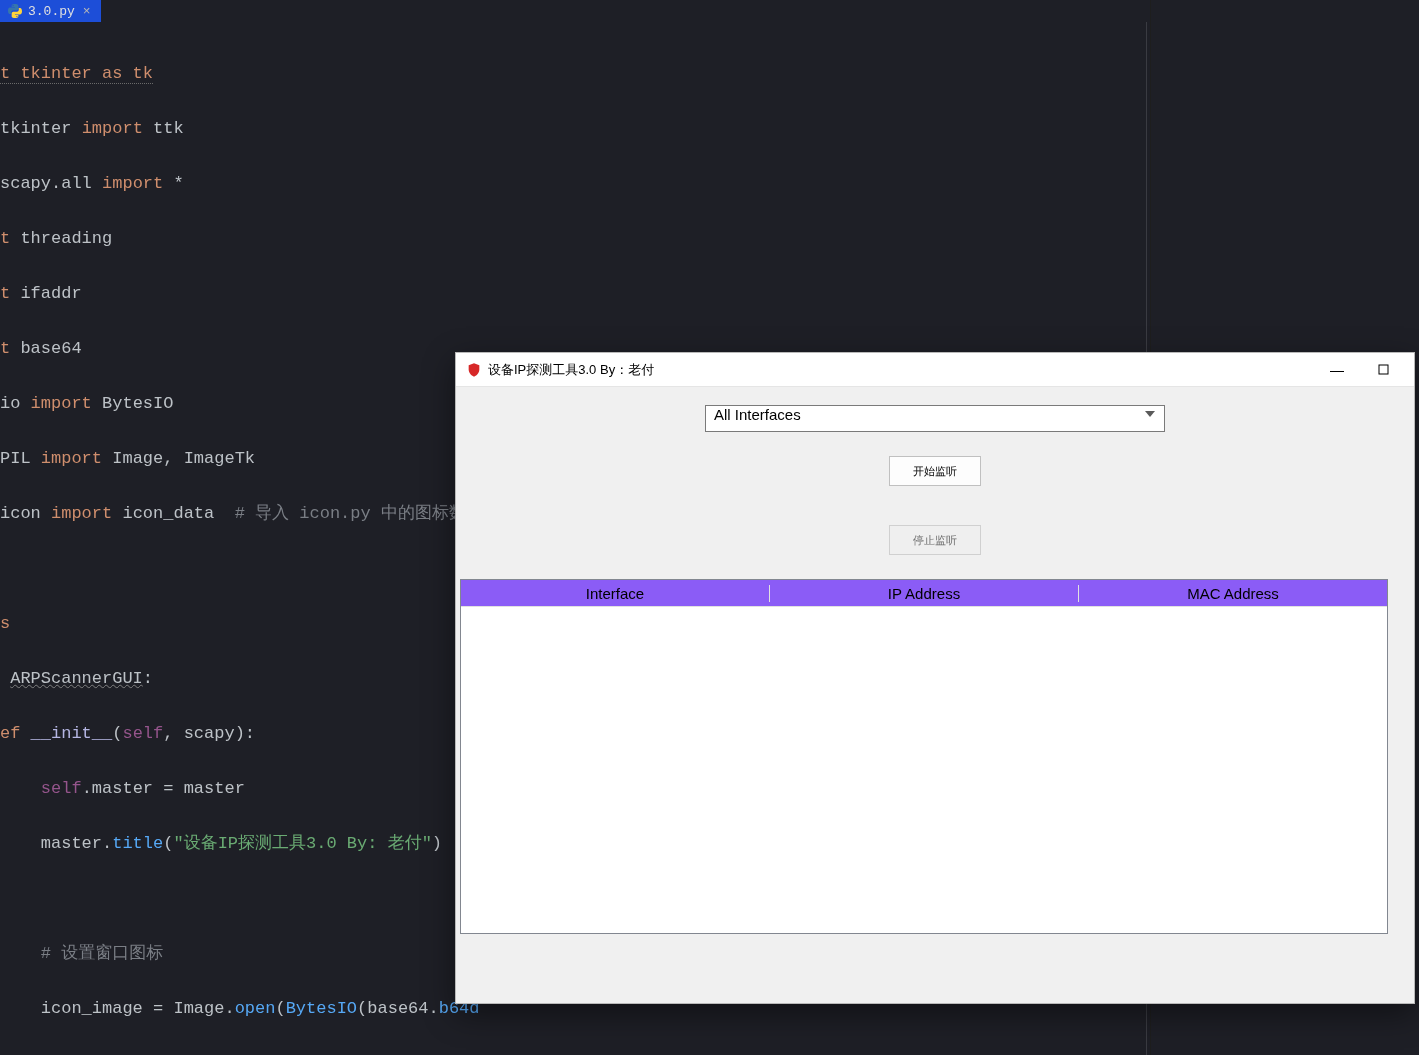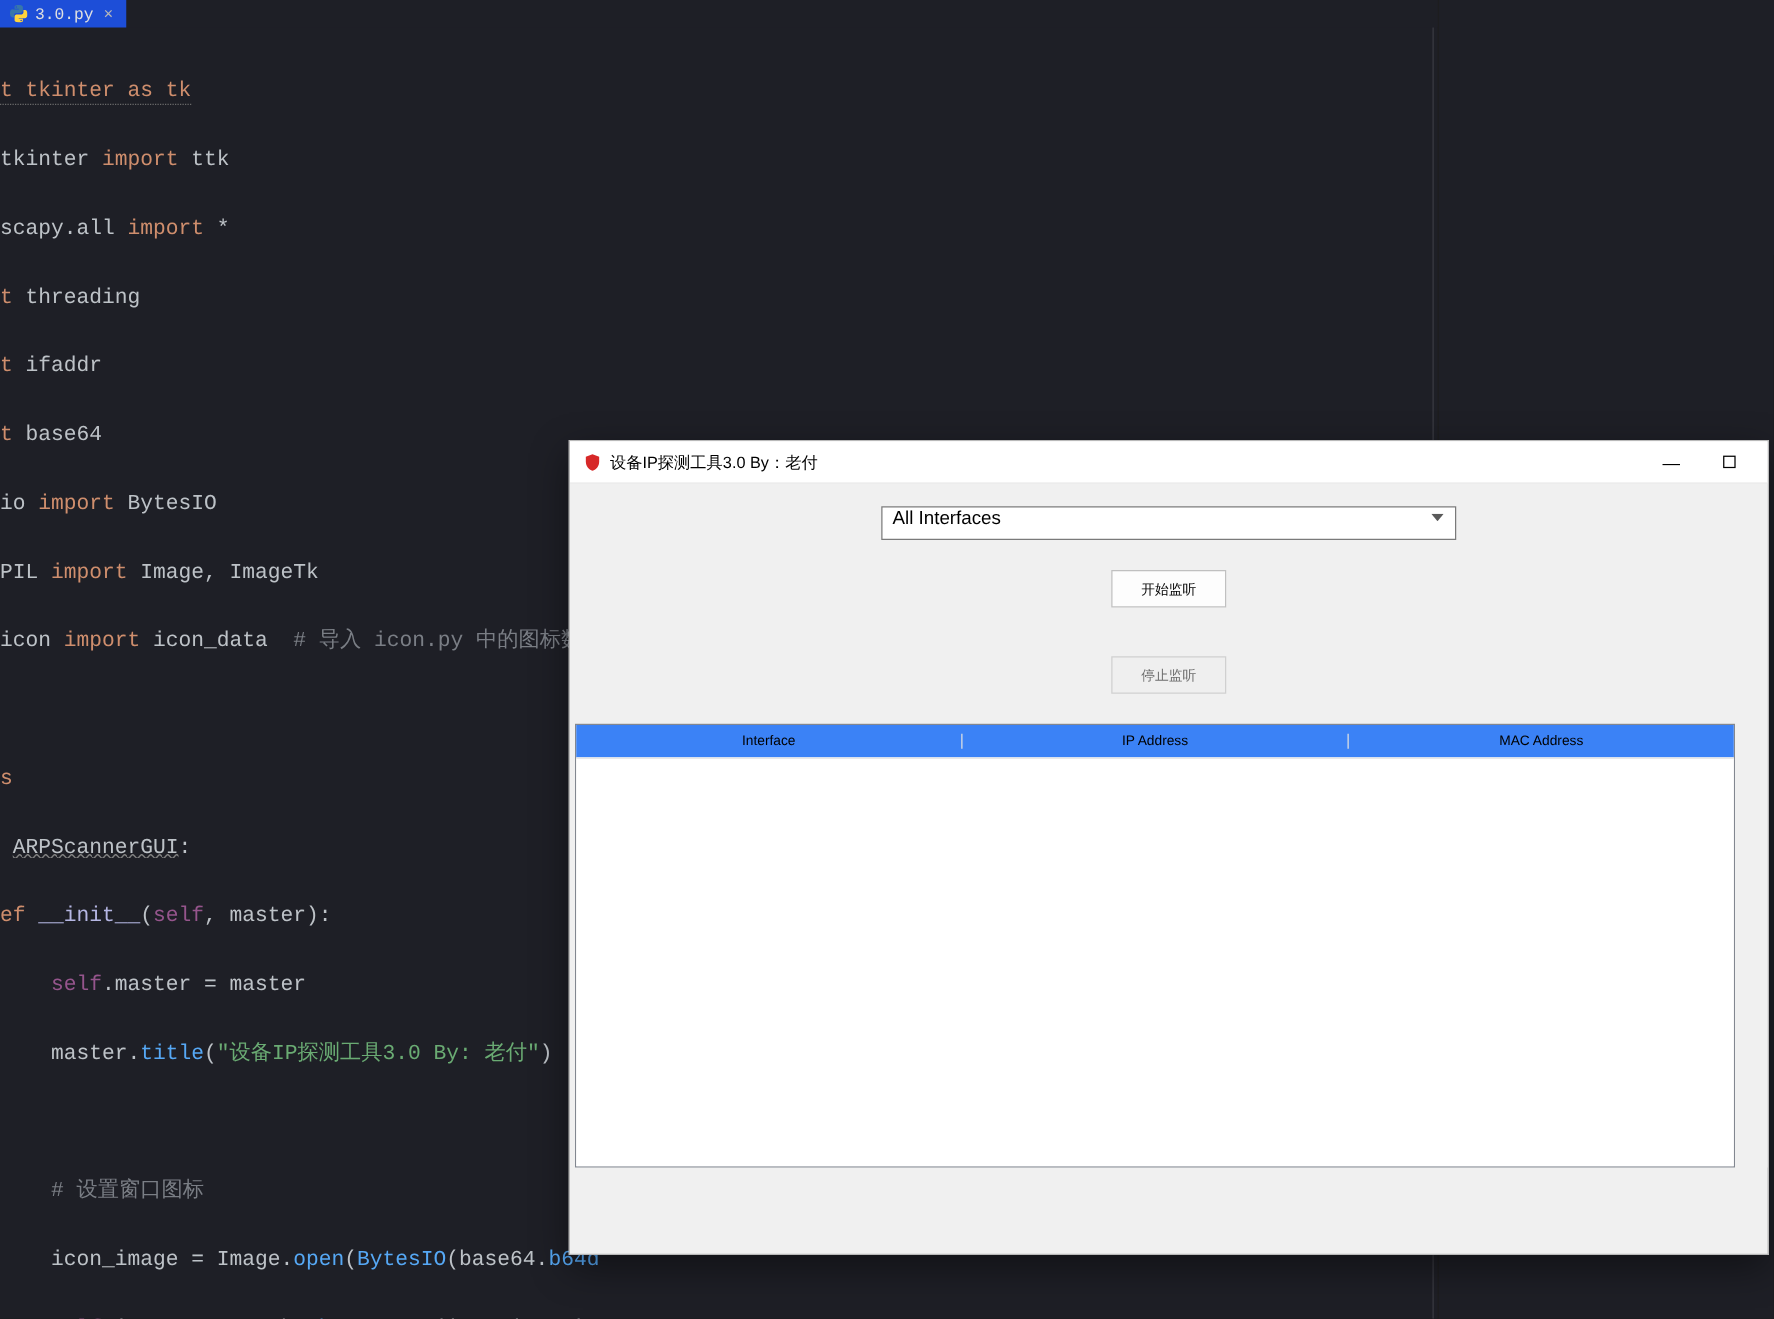--- a/index.html
+++ b/index.html
@@ -140,23 +140,23 @@
     width: 928px;
     height: 355px;
     background: #ffffff;
     border: 1px solid #828790;
     align-self: flex-start;
     margin-left: 4px;
   }
   .tree-head {
     display: flex;
     height: 26px;
-    background: #3b82f6;
-    align-items: center;
-    font-size: 11px;
+    background: #8b5cf6;
+    align-items: center;
+    font-size: 15px;
     color:#000;
   }
   .th {
     flex: 1;
     text-align: center;
     border-right: 1px solid #e1e1e1;
   }
   .th:last-child { border-right:none; }
   .tree-body {
     flex:1; height: calc(100% - 26px);
@@ -197,21 +197,21 @@
 <span class="ln"><span class="pkg">scapy.all </span><span class="kw">import </span><span class="op">*</span></span>
 <span class="ln"><span class="kw">t </span><span class="id">threading</span></span>
 <span class="ln"><span class="kw">t </span><span class="id">ifaddr</span></span>
 <span class="ln"><span class="kw">t </span><span class="id">base64</span></span>
 <span class="ln"><span class="pkg">io </span><span class="kw">import </span><span class="id">BytesIO</span></span>
 <span class="ln"><span class="pkg">PIL </span><span class="kw">import </span><span class="id">Image</span><span>, </span><span class="id">ImageTk</span></span>
 <span class="ln"><span class="pkg">icon </span><span class="kw">import </span><span class="id">icon_data</span><span class="cm">  # 导入 icon.py 中的图标数据</span></span>
 <span class="ln"> </span>
 <span class="ln"><span class="kw">s</span></span>
 <span class="ln"> <span class="cls squig">ARPScannerGUI</span><span class="op">:</span></span>
-<span class="ln"><span class="kw">ef </span><span class="fn">__init__</span><span>(</span><span class="self">self</span><span>, master):</span></span>
+<span class="ln"><span class="kw">ef </span><span class="fn">__init__</span><span>(</span><span class="self">self</span><span>, scapy):</span></span>
 <span class="ln"><span>    </span><span class="self">self</span><span>.master = master</span></span>
 <span class="ln"><span>    master.</span><span class="fndef">title</span><span>(</span><span class="str">"设备IP探测工具3.0 By: 老付"</span><span>)</span></span>
 <span class="ln"> </span>
 <span class="ln"><span class="cm">    # 设置窗口图标</span></span>
 <span class="ln"><span>    icon_image = Image.</span><span class="fndef">open</span><span>(</span><span class="fndef">BytesIO</span><span>(base64.</span><span class="fndef">b64d</span></span>
 <span class="ln"><span>    </span><span class="self">self</span><span>.icon = ImageTk.</span><span class="fndef">PhotoImage</span><span>(icon_image)</span></span>
 
 
 
 

